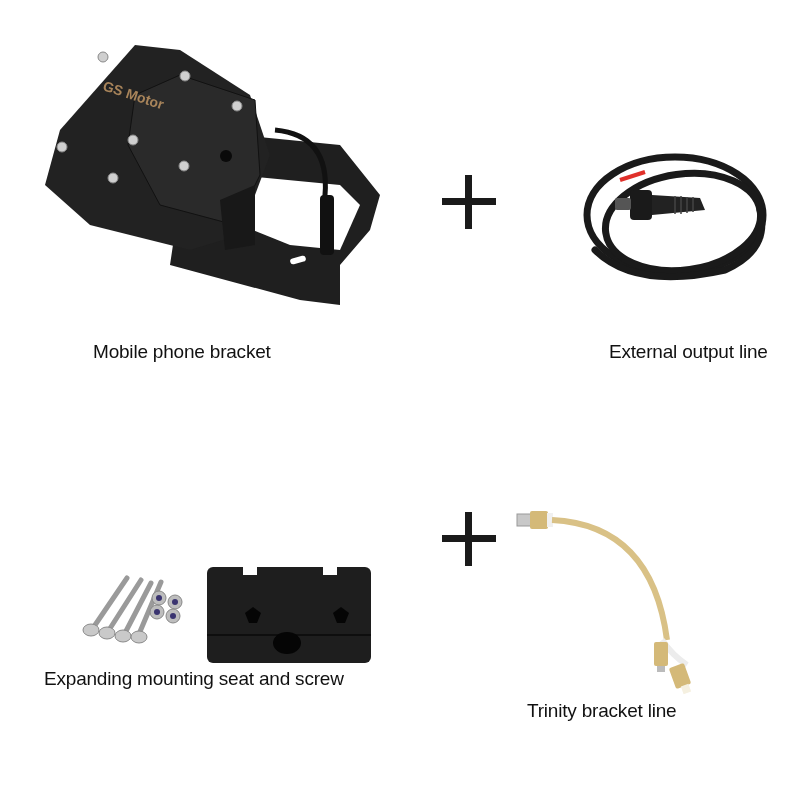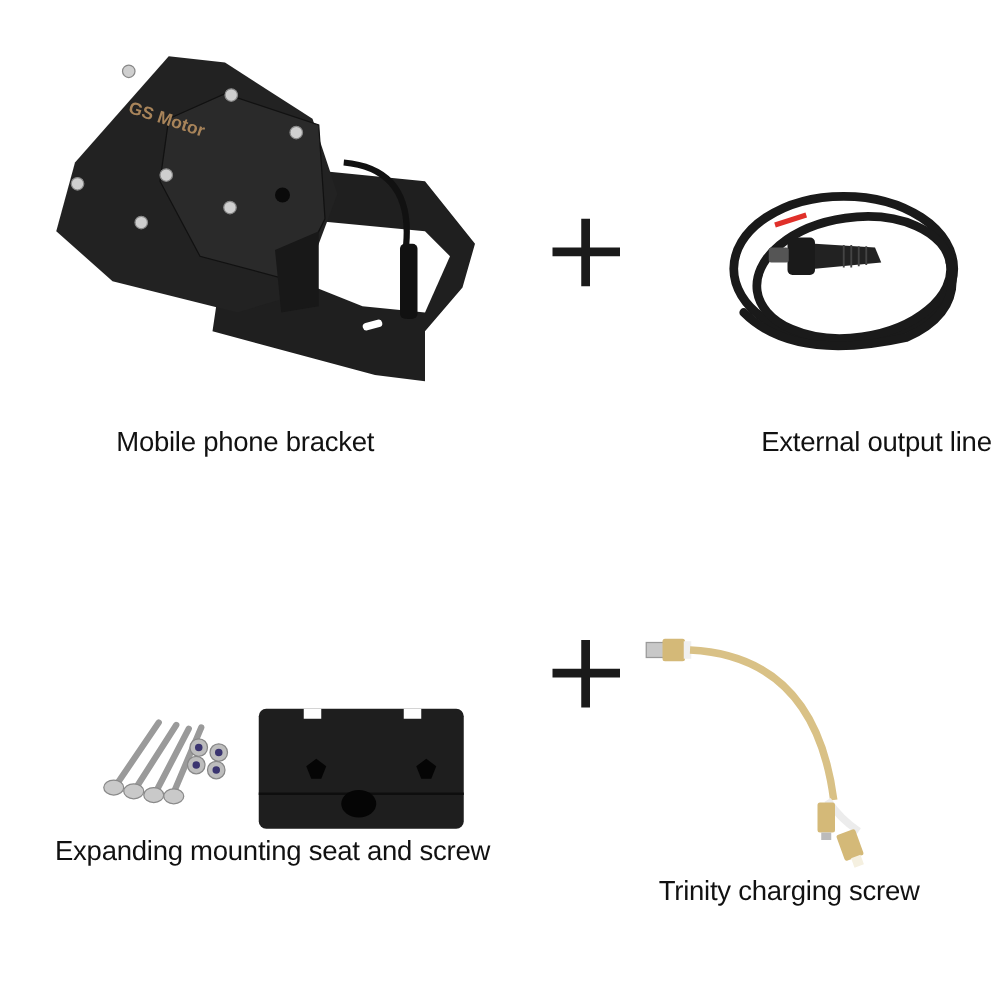--- a/index.html
+++ b/index.html
@@ -1,18 +1,18 @@
 <!DOCTYPE html>
 <html><head>
 <meta charset="utf-8">
 <style>
   html, body { margin:0; padding:0; background:#ffffff; }
   body { width:800px; height:800px; position:relative; overflow:hidden; font-family:"Liberation Sans", sans-serif; }
   .abs { position:absolute; }
-  .label { position:absolute; font-size:22px; color:#111; white-space:nowrap; letter-spacing:-0.2px; }
+  .label { position:absolute; font-size:19px; color:#111; white-space:nowrap; letter-spacing:-0.2px; }
   .plus { position:absolute; width:54px; height:54px; }
   .plus::before, .plus::after { content:""; position:absolute; background:#1a1a1a; }
   .plus::before { left:0; top:23px; width:54px; height:7px; }
   .plus::after { left:23px; top:0; width:7px; height:54px; }
   svg { display:block; }
 </style>
 </head>
 <body>
 
 <div class="abs" style="left:40px;top:35px;width:350px;height:285px;">
@@ -120,13 +120,13 @@
     <rect x="18" y="6" width="18" height="18" rx="2" fill="#d4b978"></rect>
     <rect x="35" y="8" width="6" height="14" fill="#f0f0f0"></rect>
     <path d="M40 15 Q140 20 155 135" stroke="#d9c186" stroke-width="6" fill="none"></path>
     <path d="M150 135 Q160 150 175 160" stroke="#ececec" stroke-width="6" fill="none"></path>
     <rect x="142" y="137" width="14" height="24" rx="2" fill="#d4b978"></rect>
     <rect x="145" y="161" width="8" height="6" fill="#bbb"></rect>
     <rect x="160" y="160" width="16" height="22" rx="2" fill="#d4b978" transform="rotate(-20 168 171)"></rect>
     <rect x="170" y="180" width="8" height="8" fill="#f5f0e0" transform="rotate(-20 174 184)"></rect>
   </svg>
 </div>
-<div class="label" style="left:527px;top:700px;">Trinity charging screw</div>
+<div class="label" style="left:527px;top:700px;">Trinity bracket line</div>
 
 </body></html>

